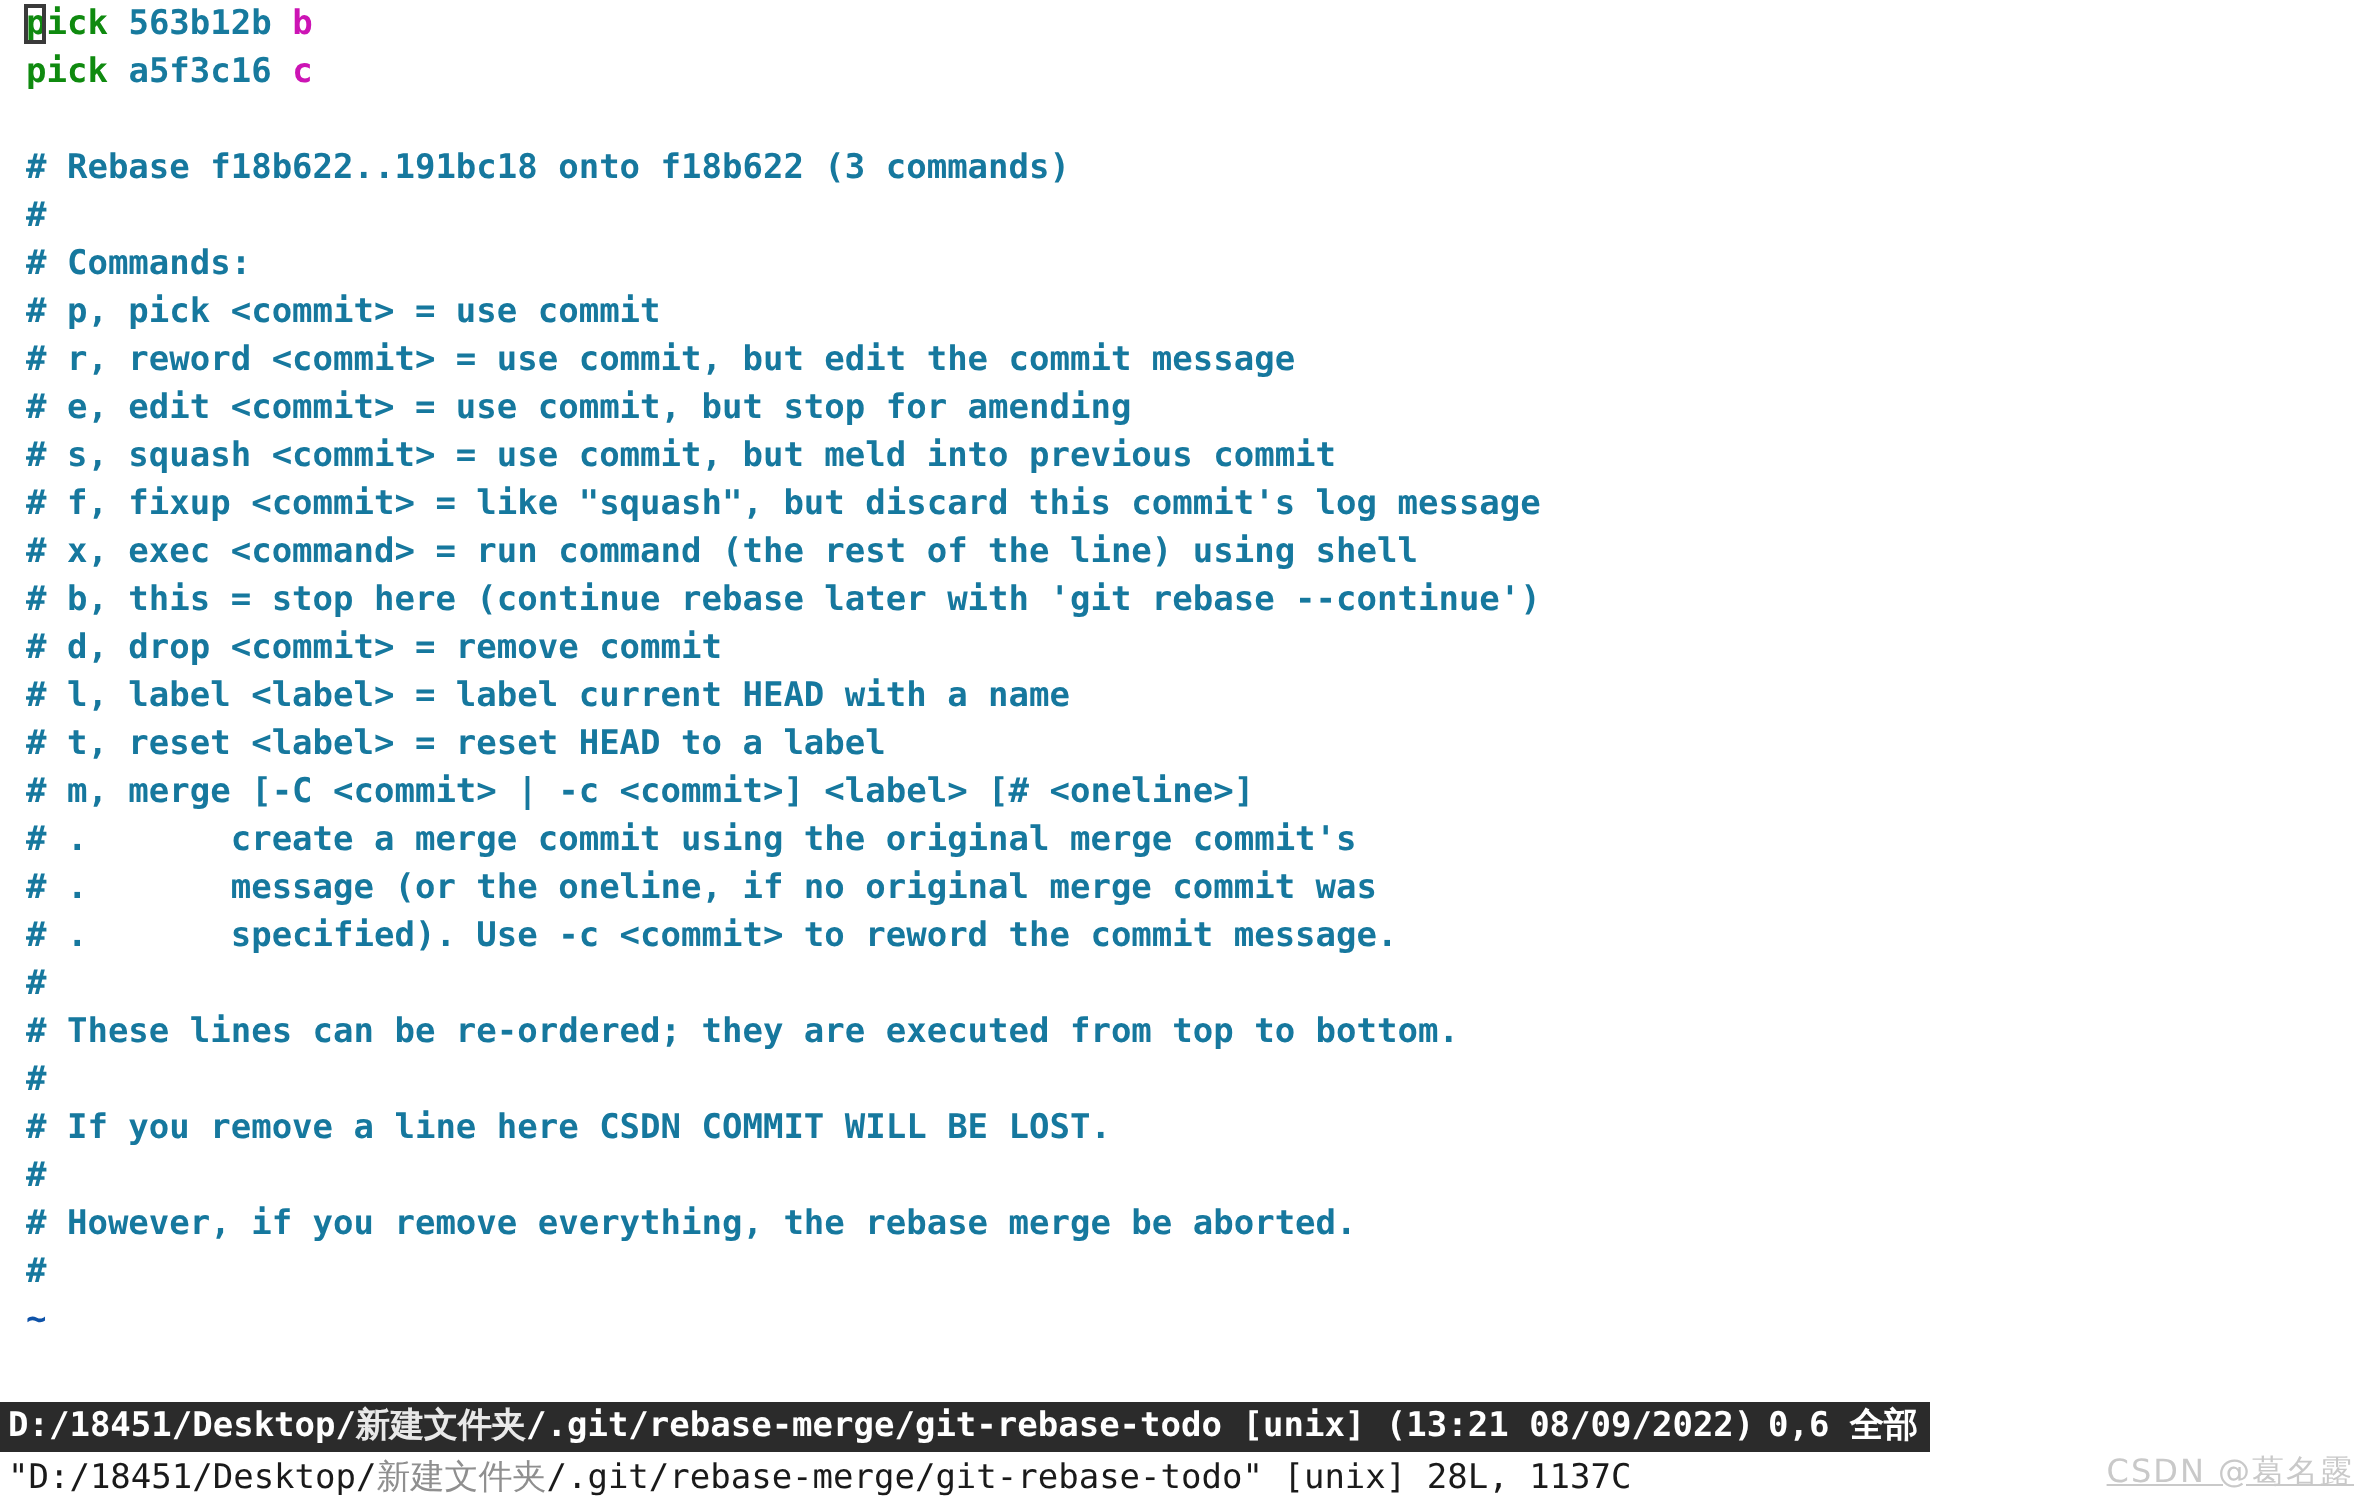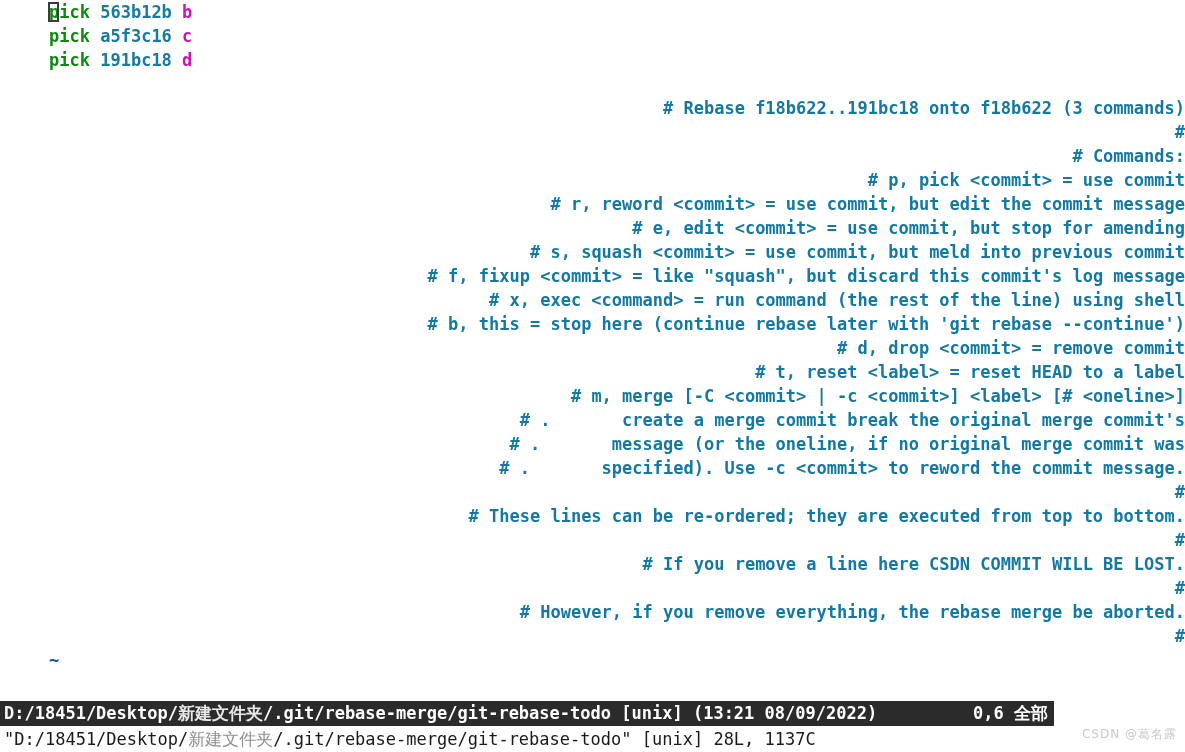--- a/index.html
+++ b/index.html
@@ -32,26 +32,25 @@
     overflow: hidden;
   }
   .line {
     height: 24px;
     line-height: 24px;
     padding-left: 13px;
     font-size: 17px;
     font-weight: bold;
     white-space: pre;
     letter-spacing: 0px;
-    margin-left: 36px;
   }
   .cmd-green   { color: #0f8a0f; }
   .hash-teal   { color: #177a9e; }
   .msg-magenta { color: #cc14b4; }
-  .comment     { color: #16789e; text-align: right; }
+  .comment     { color: #16789e; }
   .tilde       { color: #0e52a8; }
 
   
   .cursor-cell {
     position: relative;
     display: inline-block;
   }
   .cursor-cell::before {
     content: "";
     position: absolute;
@@ -63,21 +62,21 @@
     box-sizing: border-box;
     background: transparent;
     pointer-events: none;
   }
 
   
   #statusline {
     position: absolute;
     left: 0;
     top: 701px;
-    width: 1054px;
+    width: 965px;
     height: 25px;
     background: #2b2b2b;
     color: #ffffff;
     font-size: 17px;
     font-weight: bold;
     line-height: 25px;
     white-space: pre;
     display: flex;
     align-items: center;
     overflow: hidden;
@@ -112,56 +111,57 @@
     white-space: pre;
     box-sizing: border-box;
   }
   .path-cjk { color: #8f8f8f; font-family: "DejaVu Sans", "Liberation Sans", sans-serif; }
 
   
   #watermark {
     position: absolute;
     right: 8px;
     top: 726px;
-    font-size: 12px;
+    font-size: 16px;
     color: #c9c9c9;
     font-family: "DejaVu Sans", "Liberation Sans", sans-serif;
     letter-spacing: 1px;
     pointer-events: none;
     white-space: pre;
+    text-decoration: underline;
   }
 </style>
 </head>
 <body>
 
 <div id="vim-window">
 
   <div id="buffer">
 
     <div class="line"><span class="cursor-cell"><span class="cmd-green">pick</span></span><span class="cmd-green"> </span><span class="hash-teal">563b12b</span><span> </span><span class="msg-magenta">b</span></div>
 
     <div class="line"><span class="cmd-green">pick</span><span> </span><span class="hash-teal">a5f3c16</span><span> </span><span class="msg-magenta">c</span></div>
 
-    <div class="line"><span class="cmd-green">pick</span><span> </span><span class="hash-teal">191bc18</span><span> </span><span class="msg-magenta">d</span></div>
 
     <div class="line comment"></div>
     <div class="line comment"># Rebase f18b622..191bc18 onto f18b622 (3 commands)</div>
     <div class="line comment">#</div>
     <div class="line comment"># Commands:</div>
     <div class="line comment"># p, pick &lt;commit&gt; = use commit</div>
     <div class="line comment"># r, reword &lt;commit&gt; = use commit, but edit the commit message</div>
     <div class="line comment"># e, edit &lt;commit&gt; = use commit, but stop for amending</div>
     <div class="line comment"># s, squash &lt;commit&gt; = use commit, but meld into previous commit</div>
     <div class="line comment"># f, fixup &lt;commit&gt; = like "squash", but discard this commit's log message</div>
     <div class="line comment"># x, exec &lt;command&gt; = run command (the rest of the line) using shell</div>
     <div class="line comment"># b, this = stop here (continue rebase later with 'git rebase --continue')</div>
     <div class="line comment"># d, drop &lt;commit&gt; = remove commit</div>
+    <div class="line comment"># l, label &lt;label&gt; = label current HEAD with a name</div>
     <div class="line comment"># t, reset &lt;label&gt; = reset HEAD to a label</div>
     <div class="line comment"># m, merge [-C &lt;commit&gt; | -c &lt;commit&gt;] &lt;label&gt; [# &lt;oneline&gt;]</div>
-    <div class="line comment"># .       create a merge commit break the original merge commit's</div>
+    <div class="line comment"># .       create a merge commit using the original merge commit's</div>
     <div class="line comment"># .       message (or the oneline, if no original merge commit was</div>
     <div class="line comment"># .       specified). Use -c &lt;commit&gt; to reword the commit message.</div>
     <div class="line comment">#</div>
     <div class="line comment"># These lines can be re-ordered; they are executed from top to bottom.</div>
     <div class="line comment">#</div>
     <div class="line comment"># If you remove a line here CSDN COMMIT WILL BE LOST.</div>
     <div class="line comment">#</div>
     <div class="line comment"># However, if you remove everything, the rebase merge be aborted.</div>
     <div class="line comment">#</div>
 

